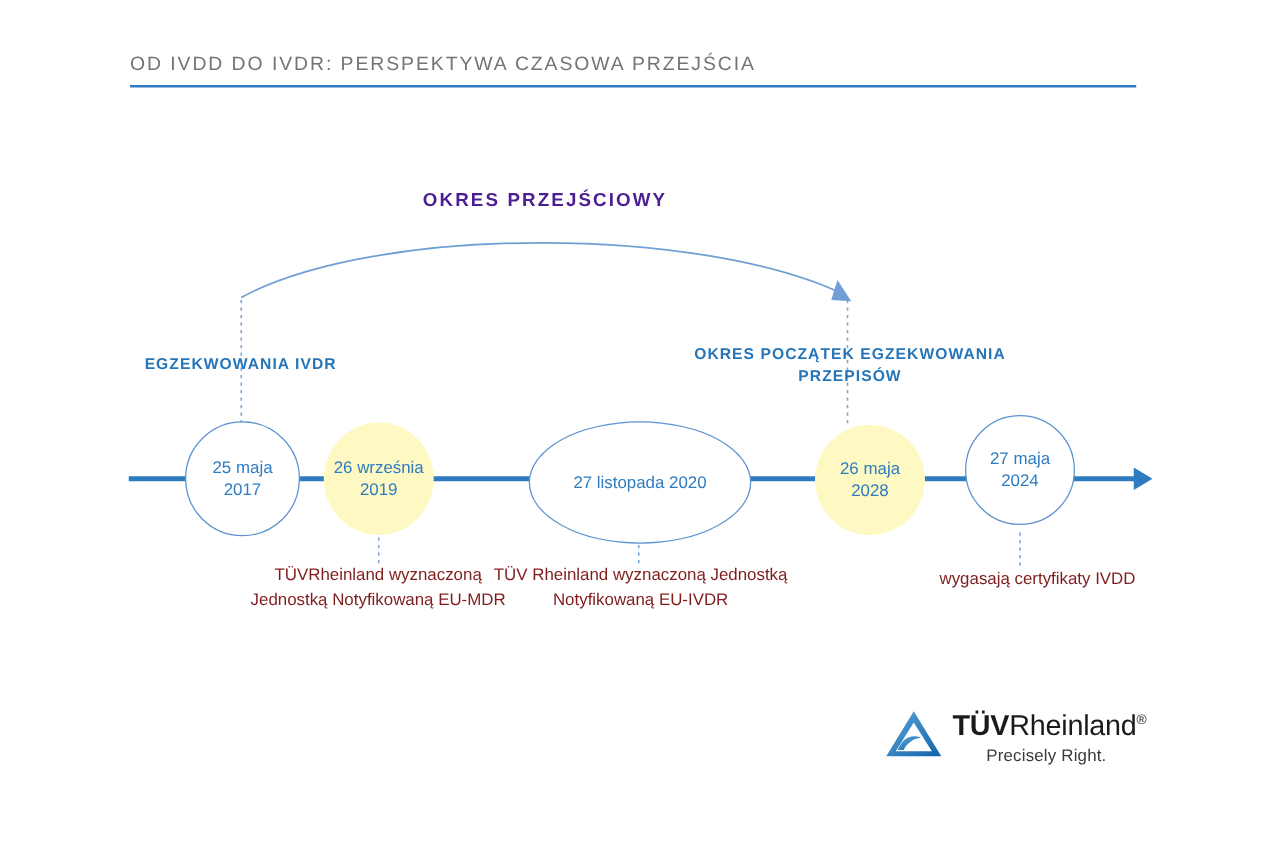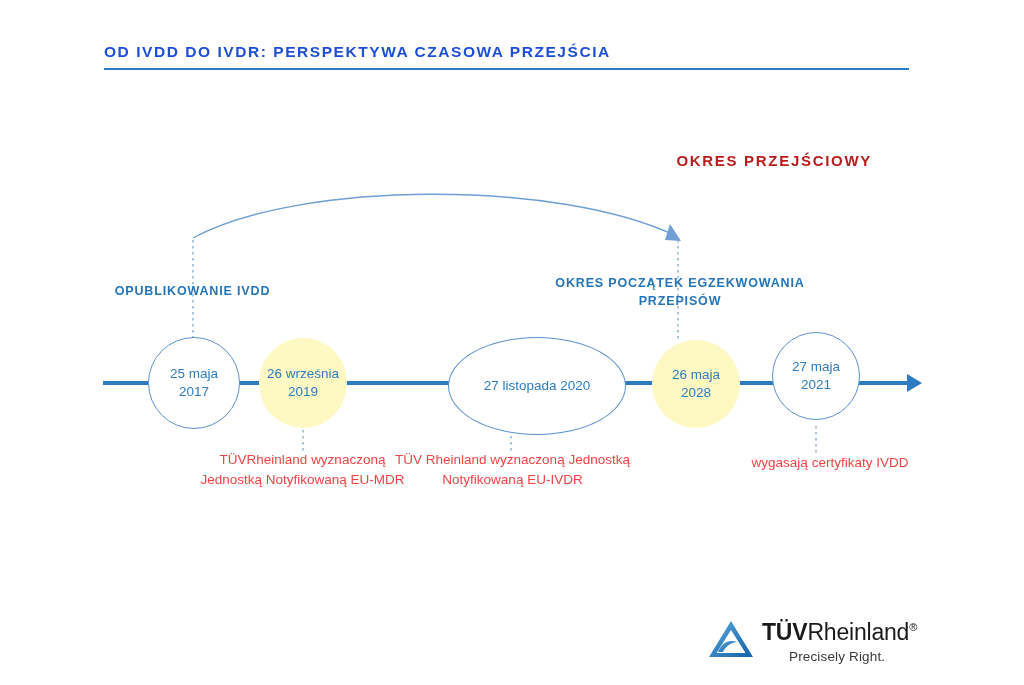--- a/index.html
+++ b/index.html
@@ -20,44 +20,44 @@
     inset: 0;
     width: 1024px;
     height: 685px;
   }
   
   .page-title {
     position: absolute;
     left: 104px;
     top: 43px;
     font-size: 15.5px;
-    font-weight: bold;
+    font-weight: normal;
     letter-spacing: 1.55px;
-    color: #1d4ed8;
+    color: #737373;
     white-space: nowrap;
   }
   .title-rule {
     position: absolute;
     left: 104px;
     top: 68px;
     width: 805px;
     height: 2px;
     background: #2e7cc0;
   }
   
   .period-label {
     position: absolute;
     left: 0;
     top: 152px;
     width: 872px;
-    text-align: right;
+    text-align: center;
     font-size: 15px;
     font-weight: bold;
     letter-spacing: 1.7px;
-    color: #b91c1c;
+    color: #4c1d95;
   }
   
   .callout {
     position: absolute;
     font-size: 12.5px;
     font-weight: bold;
     letter-spacing: 0.85px;
     color: #2575b8;
     text-align: center;
     line-height: 1.42;
@@ -84,31 +84,31 @@
   .node.filled {
     border: none;
     background: #fef9c3;
   }
   .node-text { display: block; padding: 0 4px; }
   
   .caption {
     position: absolute;
     font-size: 13.5px;
     line-height: 1.45;
-    color: #ef4444;
+    color: #7f1d1d;
     text-align: center;
   }
   .cap-1 { left: 190px; top: 450px; width: 225px; }
   .cap-2 { left: 395px; top: 450px; width: 235px; }
   .cap-3 { left: 730px; top: 453px; width: 200px; }
   
   .logo {
     position: absolute;
     left: 706px;
-    top: 618px;
+    top: 566px;
     width: 215px;
     height: 55px;
     text-decoration: underline;
   }
   .logo-mark {
     position: absolute;
     left: 0;
     top: 0;
     width: 50px;
     height: 44px;
@@ -156,54 +156,54 @@
   <line x1="303" y1="424" x2="303" y2="451" stroke="#7fa8d8" stroke-width="1.3" stroke-dasharray="2.5 3.5"></line>
   <line x1="511" y1="436" x2="511" y2="451" stroke="#7fa8d8" stroke-width="1.3" stroke-dasharray="2.5 3.5"></line>
   <line x1="816" y1="426" x2="816" y2="453" stroke="#7fa8d8" stroke-width="1.3" stroke-dasharray="2.5 3.5"></line>
 </svg>
 
 <div class="page-title">OD IVDD DO IVDR: PERSPEKTYWA CZASOWA PRZEJŚCIA</div>
 <div class="title-rule"></div>
 
 <div class="period-label">OKRES PRZEJŚCIOWY</div>
 
-<div class="callout callout-left">OPUBLIKOWANIE IVDD</div>
+<div class="callout callout-left">EGZEKWOWANIA IVDR</div>
 <div class="callout callout-right">OKRES POCZĄTEK EGZEKWOWANIA PRZEPISÓW</div>
 
 <div class="node hollow" style="left:148px; top:337px; width:92px; height:92px;">
   <span class="node-text">
     <span>25 maja</span><br>
     <span>2017</span>
   </span>
 </div>
 
 <div class="node filled" style="left:259px; top:338px; width:88px; height:90px;">
   <span class="node-text">
     <span>26 września</span><br>
     <span>2019</span>
   </span>
 </div>
 
-<div class="node hollow" style="left:448px; top:337px; width:178px; height:98px;">
+<div class="node hollow" style="left:423px; top:337px; width:178px; height:98px;">
   <span class="node-text">
     <span>27 listopada 2020</span>
   </span>
 </div>
 
 <div class="node filled" style="left:652px; top:340px; width:88px; height:88px;">
   <span class="node-text">
     <span>26 maja</span><br>
     <span>2028</span>
   </span>
 </div>
 
 <div class="node hollow" style="left:772px; top:332px; width:88px; height:88px;">
   <span class="node-text">
     <span>27 maja</span><br>
-    <span>2021</span>
+    <span>2024</span>
   </span>
 </div>
 
 <div class="caption cap-1">TÜVRheinland wyznaczoną Jednostką Notyfikowaną EU-MDR</div>
 <div class="caption cap-2">TÜV Rheinland wyznaczoną Jednostką Notyfikowaną EU-IVDR</div>
 <div class="caption cap-3">wygasają certyfikaty IVDD</div>
 
 <div class="logo">
   <svg class="logo-mark" viewBox="0 0 50 44" xmlns="http://www.w3.org/2000/svg">
     <defs>

